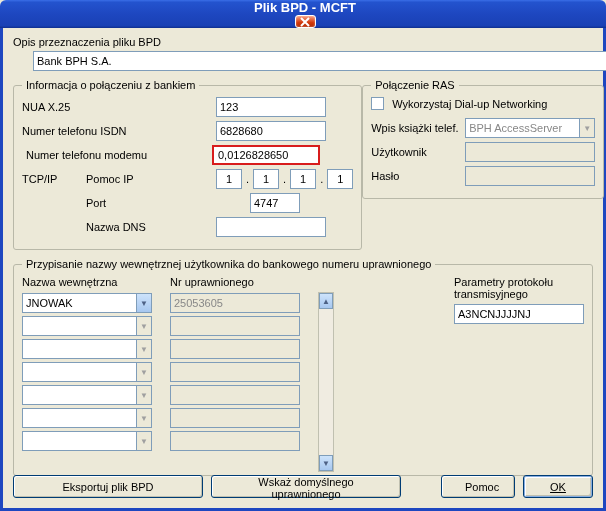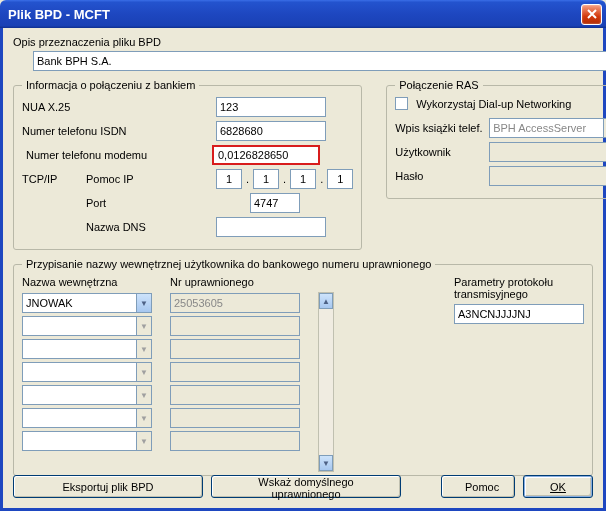--- a/index.html
+++ b/index.html
@@ -16,20 +16,21 @@
     height: 28px;
     background: linear-gradient(to bottom, #3a6ee7 0%, #2353ce 8%, #1e47c0 50%, #1941b5 92%, #0f2f8e 100%);
     display: flex;
     align-items: center;
     padding: 0 4px 0 8px;
     color: #fff;
     font-weight: bold;
     font-size: 13px;
     border-top-left-radius: 6px;
     border-top-right-radius: 6px;
+    flex-direction: column;
   }
   .titlebar .title { flex: 1; }
   .closebtn {
     width: 21px; height: 21px;
     background: linear-gradient(to bottom, #f7a083, #d2390b 60%, #b12c04);
     border: 1px solid #fff;
     border-radius: 3px;
     color: #fff;
     display: flex; align-items: center; justify-content: center;
     font-weight: bold;
@@ -126,21 +127,21 @@
       </svg>
   </div>
 </div>
 
 <div class="content">
 
   <div class="label" style="margin-bottom:3px">Opis przeznaczenia pliku BPD</div>
   <input class="textbox" style="width: 100%; margin-left: 20px;" value="Bank BPH S.A.">
 
   
-  <div style="display:flex; gap:24px; margin-top:8px">
+  <div style="display:flex; gap:0; margin-top:8px">
 
     <fieldset style="flex:1">
       <legend>Informacja o połączeniu z bankiem</legend>
 
       <div class="row">
         <span class="label" style="width:190px">NUA X.25</span>
         <input class="textbox" style="width: 110px;" value="123">
       </div>
       <div class="row">
         <span class="label" style="width:190px">Numer telefonu ISDN</span>

